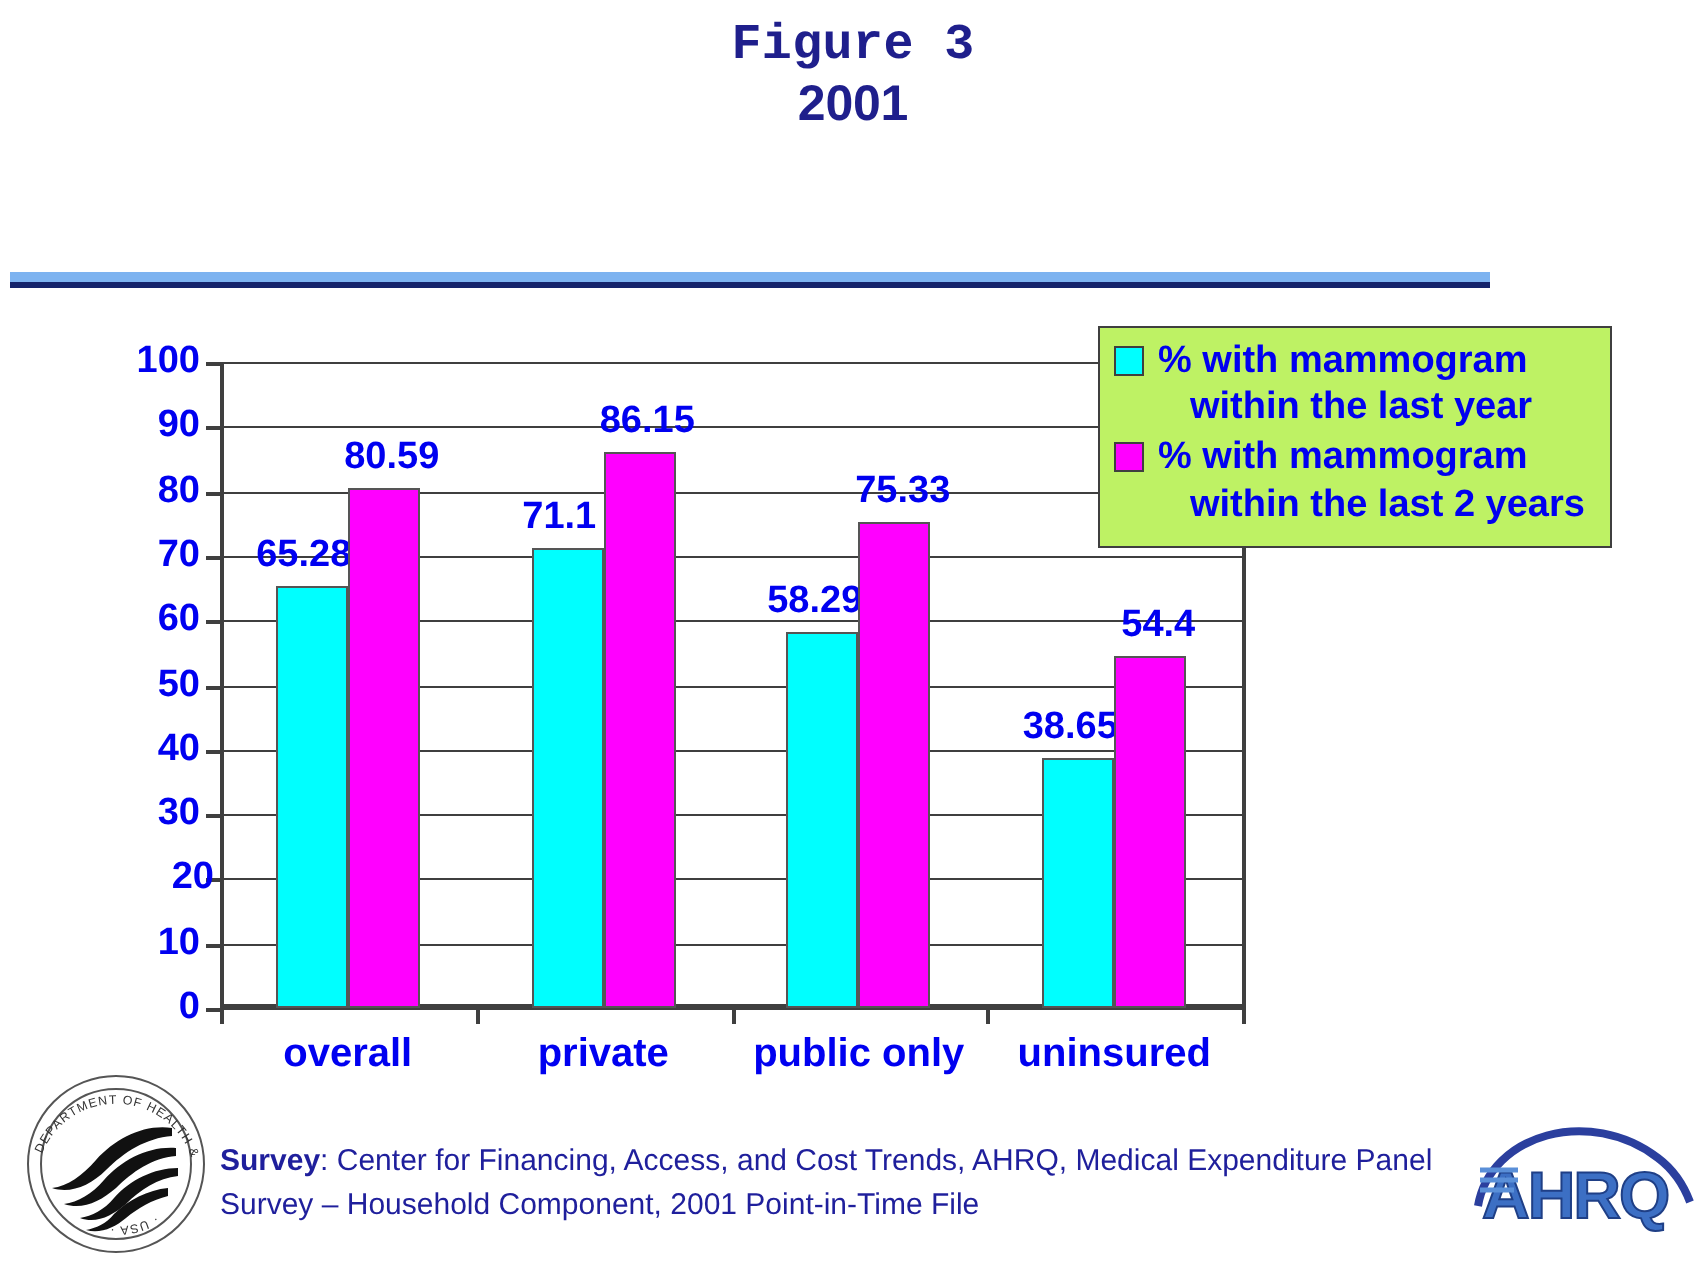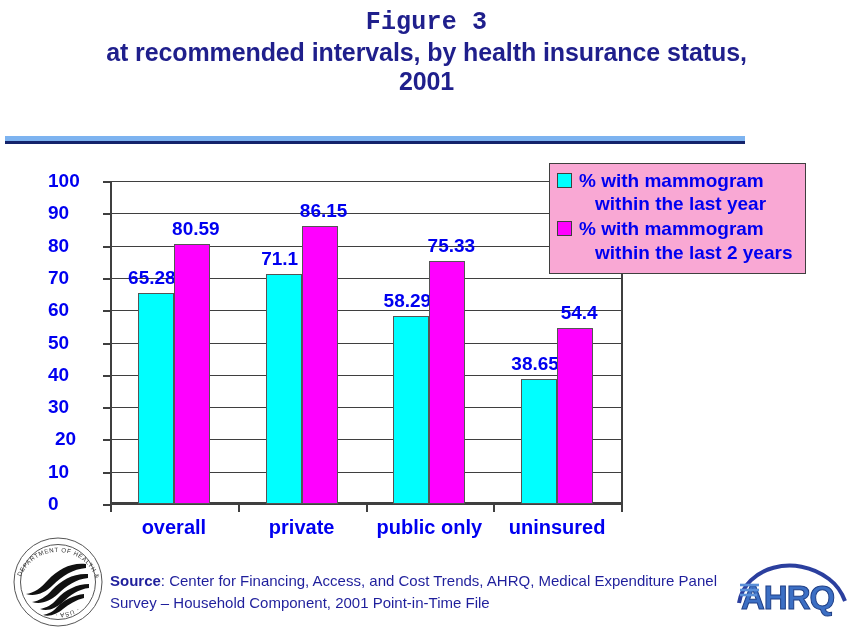--- a/index.html
+++ b/index.html
@@ -79,20 +79,21 @@
     position: absolute;
     left: -7px;
     width: 7px;
     height: 0;
     border-top: 2px solid #3f3f3f;
   }
   .ylabel {
     position: absolute;
     right: 752px;     
     width: 52px;
+    text-align: right;
     color: #0000f0;
     font-size: 19px;
     font-weight: bold;
     transform: translateY(-50%);
   }
   .xtick {
     position: absolute;
     top: 323px;
     width: 0;
     height: 8px;
@@ -130,21 +131,21 @@
     top: 366px;
   }
 
   
   #legend {
     position: absolute;
     left: 549px;
     top: 13px;
     width: 257px;
     box-sizing: border-box;
-    background: #f9a8d4;
+    background: #bef264;
     border: 1px solid #3f3f3f;
     padding: 5px 7px 7px 7px;
   }
   .legend-row {
     display: flex;
     align-items: flex-start;
     margin-bottom: 2px;
   }
   .legend-swatch {
     width: 15px; height: 15px;
@@ -190,21 +191,20 @@
     top: 557px;
     width: 112px;
     height: 72px;
   }
 </style>
 </head>
 <body>
 
 <div id="title-block">
   <div class="t-line1">Figure 3</div>
-  <div class="t-line3">at recommended intervals, by health insurance status,</div>
   <div class="t-line4">2001</div>
 </div>
 
 <div id="title-rule">
   <div class="rule-light"></div>
   <div class="rule-dark"></div>
 </div>
 
 <div id="chart">
   <div id="plot"></div>
@@ -274,21 +274,21 @@
     <div class="bar s0" style="left: 521.125px; top: 229.161px; width: 36px; height: 124.839px; bottom: auto;"></div>
     <div class="bar-label" style="left: 535.125px; top: 203.161px;">38.65</div>
     <div class="bar s1" style="left: 557.125px; top: 178.288px; width: 36px; height: 175.712px; bottom: auto;"></div>
     <div class="bar-label" style="left: 579.125px; top: 152.288px;">54.4</div>
     <div class="cat-label" style="left: 557.125px;">uninsured</div>
     <div class="xtick" style="left: 621px; top: 354px;"></div>
     <div style="position: absolute; left: 621px; top: 31px; width: 0px; height: 323px; border-left: 2px solid rgb(63, 63, 63);"></div>
   </div>
 
 <div id="source-note">
-  <b>Source</b><span>: Center for Financing, Access, and Cost Trends, AHRQ, Medical Expenditure Panel Survey – Household Component, 2001 Point-in-Time File</span>
+  <b>Survey</b><span>: Center for Financing, Access, and Cost Trends, AHRQ, Medical Expenditure Panel Survey – Household Component, 2001 Point-in-Time File</span>
 </div>
 
 <div id="hhs-logo">
   <svg viewBox="0 0 100 104" width="100" height="104" aria-hidden="true">
     <defs>
       <path id="hhsring" d="M50,95 A45,45 0 1,1 50.01,95" fill="none"></path>
       <path id="hhsringtop" d="M11,55 A40,40 0 0,1 89,55" fill="none"></path>
       <path id="hhsringbot" d="M88,55 A39,39 0 0,1 12,55" fill="none"></path>
     </defs>
     <circle cx="50" cy="54" r="44" fill="none" stroke="#555" stroke-width="1"></circle>

